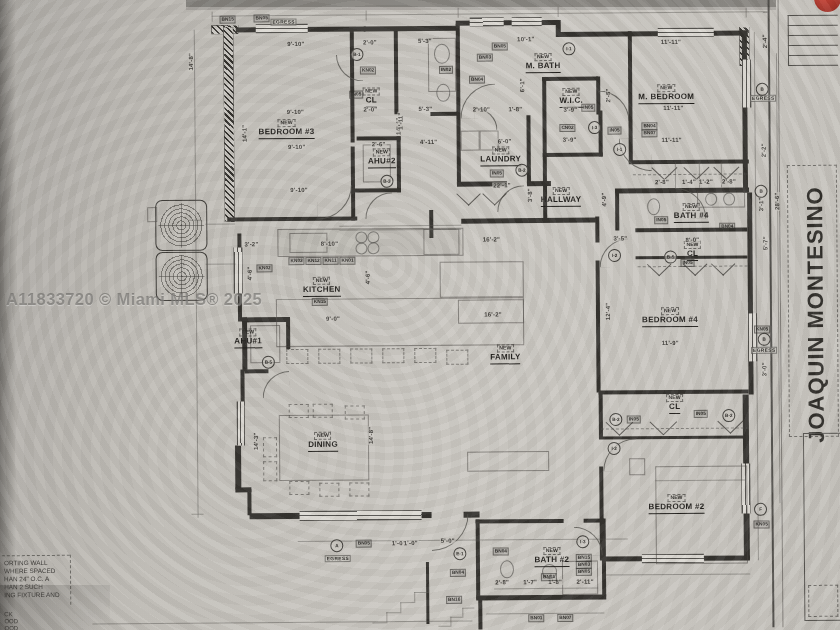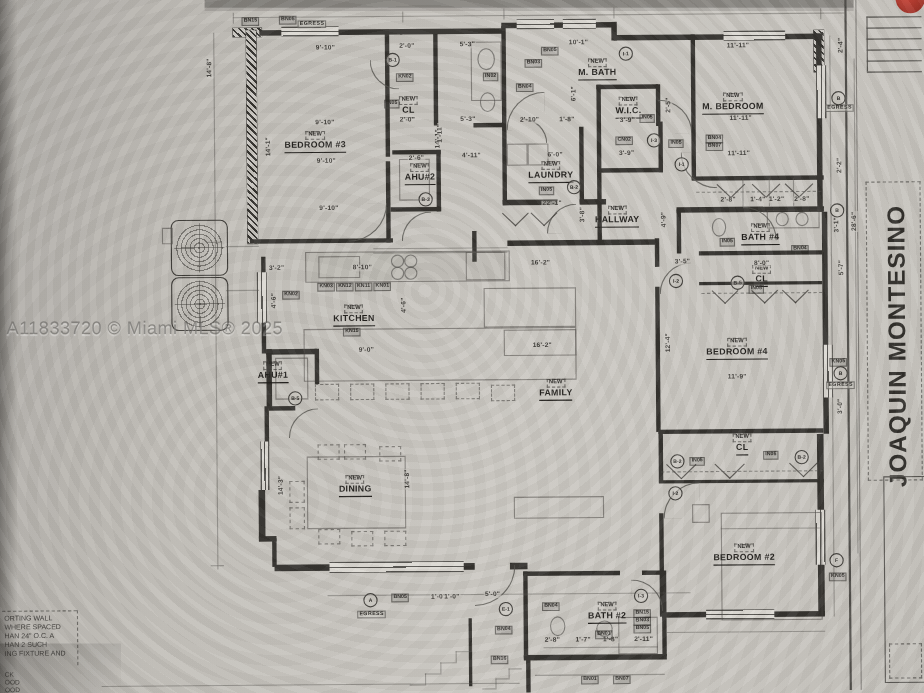--- a/index.html
+++ b/index.html
@@ -15,21 +15,21 @@
      repeating-radial-gradient(circle at 30% 72%, rgba(255,255,255,0.03) 0 9px, rgba(60,58,54,0.028) 9px 19px);}
   #vignette{position:absolute;inset:0;pointer-events:none;
     background:radial-gradient(120% 120% at 55% 45%, rgba(0,0,0,0) 55%, rgba(40,38,35,0.18) 100%);}
   #leftband{position:absolute;left:0;top:0;width:16px;height:630px;
     background:linear-gradient(to right, rgba(52,50,47,0.5), rgba(52,50,47,0));}
   #blshadow{position:absolute;left:0;top:585px;width:110px;height:45px;
     background:linear-gradient(135deg, rgba(52,50,47,0.32), rgba(52,50,47,0));}
   #topband{position:absolute;left:186px;top:0;width:590px;height:7px;background:rgba(70,68,64,0.5);}
   #topband2{position:absolute;left:186px;top:7px;width:590px;height:3px;background:rgba(70,68,64,0.18);}
   
-  #watermark{position:absolute;left:6px;top:290px;font-size:16.5px;font-weight:normal;letter-spacing:0.4px;
+  #watermark{position:absolute;left:6px;top:290px;font-size:16.5px;font-weight:bold;letter-spacing:0.4px;
     color:rgba(100,98,95,0.60);text-shadow:0 1px 1px rgba(255,255,255,0.35);white-space:nowrap;}
   
   .tsline{position:absolute;background:#514f4b;}
   #archbox{position:absolute;left:788px;top:168px;width:48px;height:270px;border:1px dashed rgba(90,88,84,0.8);}
   #archname{position:absolute;left:794px;top:225px;width:44px;height:185px;
     writing-mode:vertical-rl;transform:rotate(180deg);
     font-size:22px;font-weight:bold;letter-spacing:1px;color:#2f2d29;
     display:flex;align-items:center;justify-content:center;white-space:nowrap;}
   #lowbox{position:absolute;left:802px;top:436px;width:36px;height:186px;border:1.2px solid #55534f;}
   #lowboxdash{position:absolute;left:806px;top:588px;width:28px;height:30px;border:1px dashed rgba(85,83,79,0.8);}

